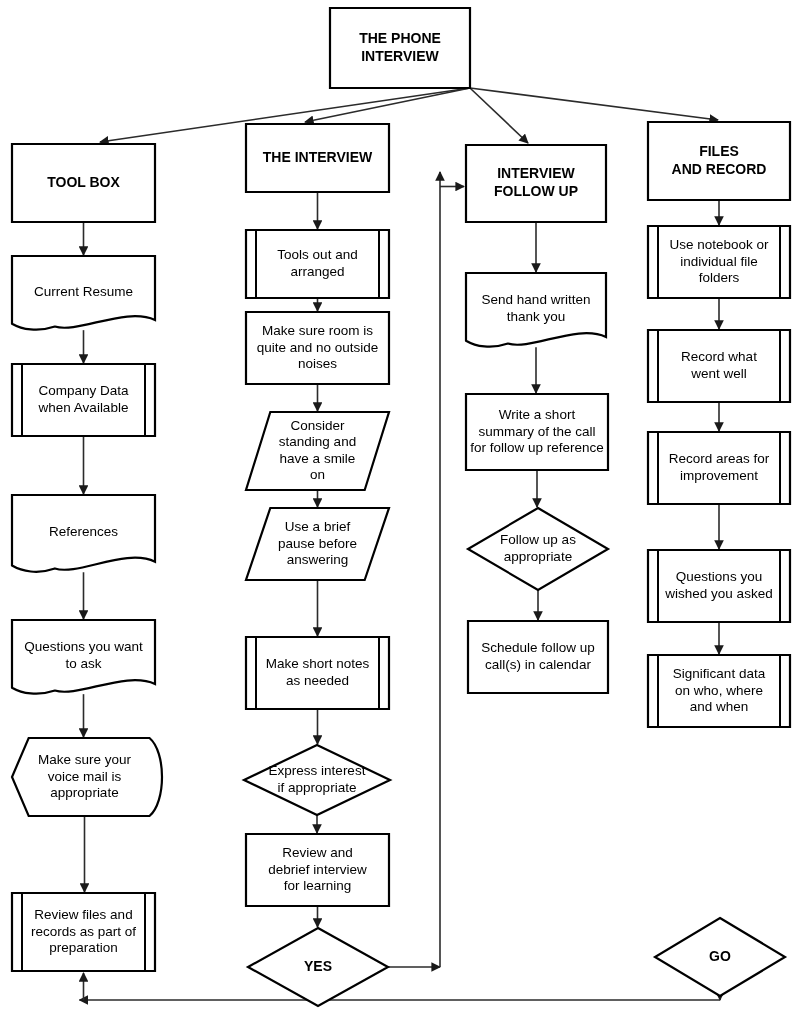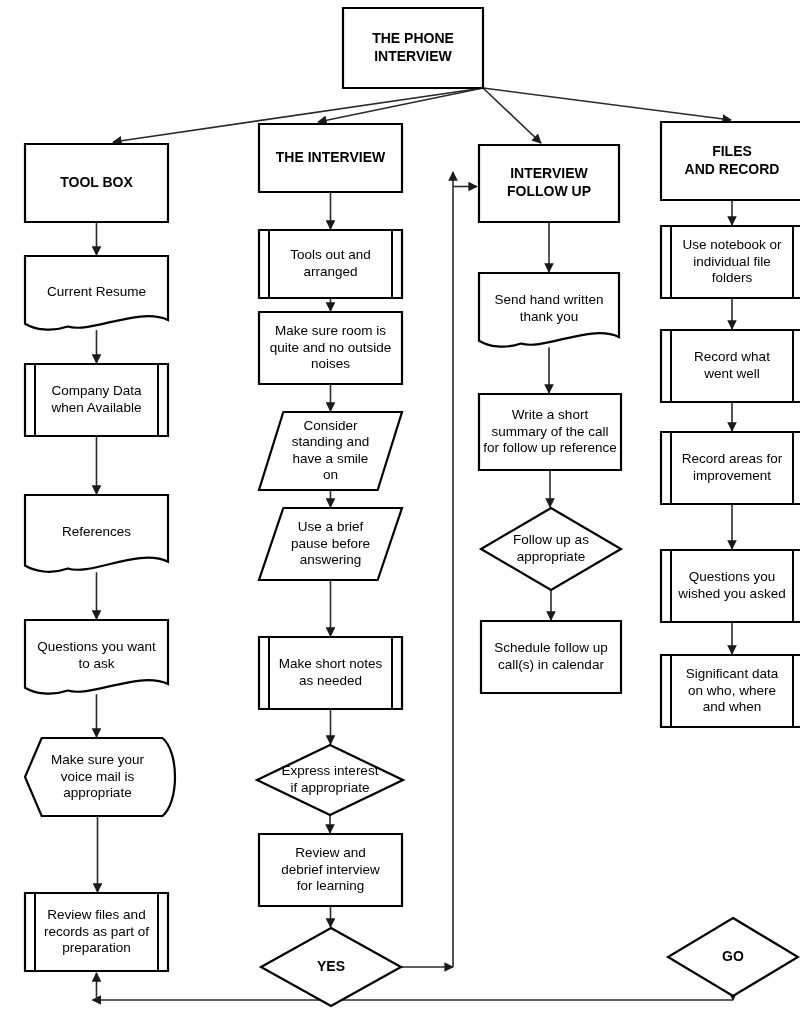--- a/index.html
+++ b/index.html
@@ -6,21 +6,20 @@
     margin: 0;
     padding: 0;
     background: #ffffff;
   }
   #root {
     position: relative;
     width: 700px;
     height: 1035px;
     background: #ffffff;
     font-family: "Liberation Sans", sans-serif;
-    padding-left: 13px;
   }
   svg { display: block; }
   .shape-stroke {
     fill: #ffffff;
     stroke: #000000;
     stroke-width: 2.2;
     stroke-linejoin: miter;
   }
   .inner-line {
     stroke: #000000;

